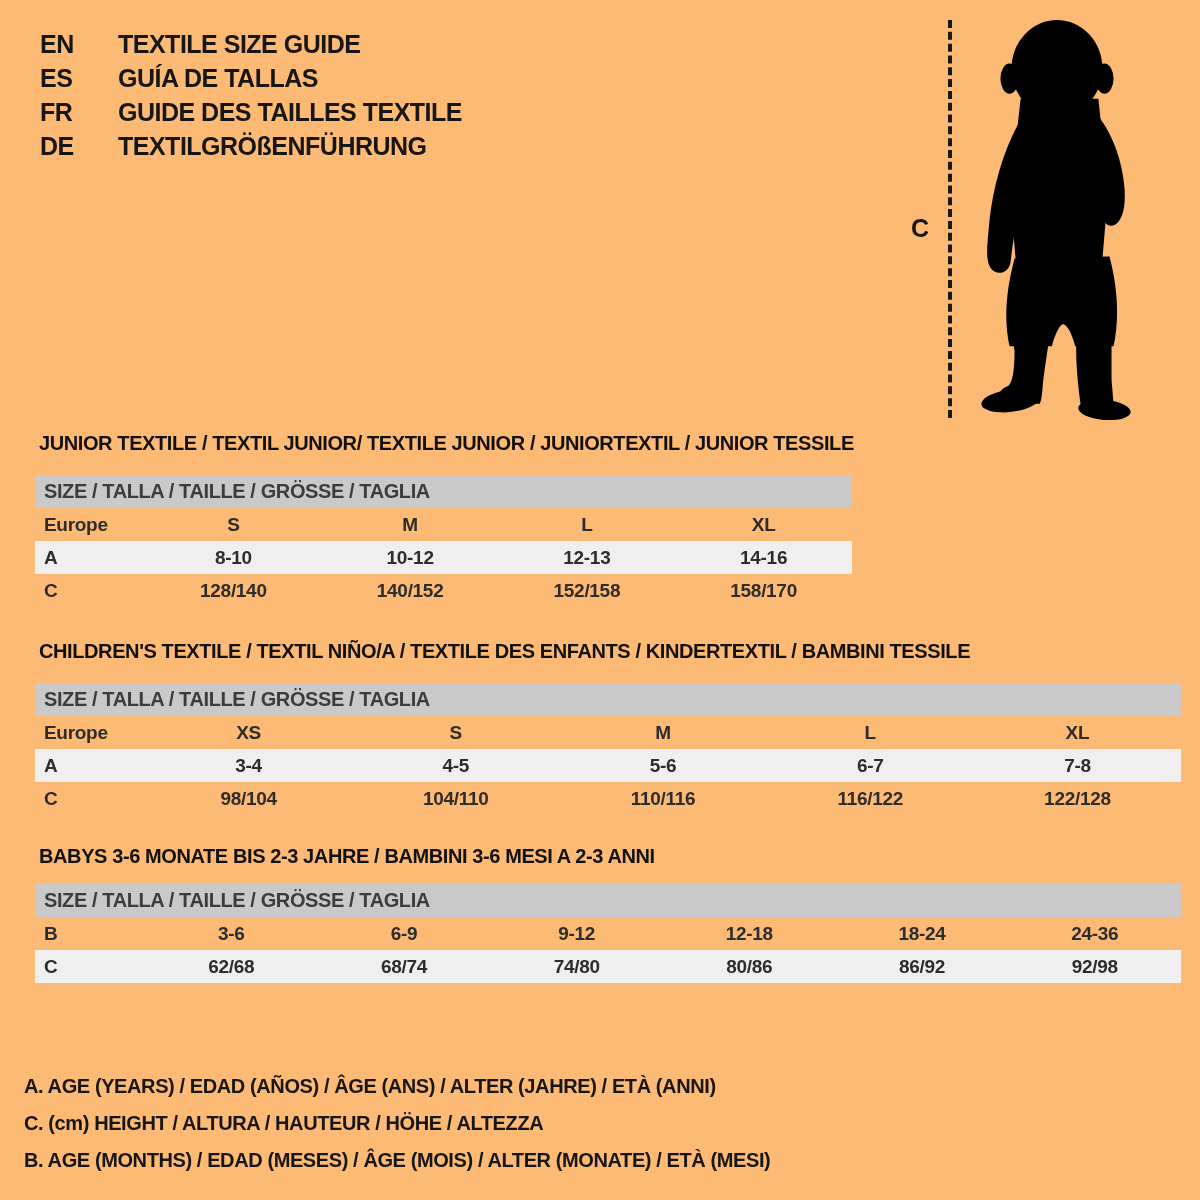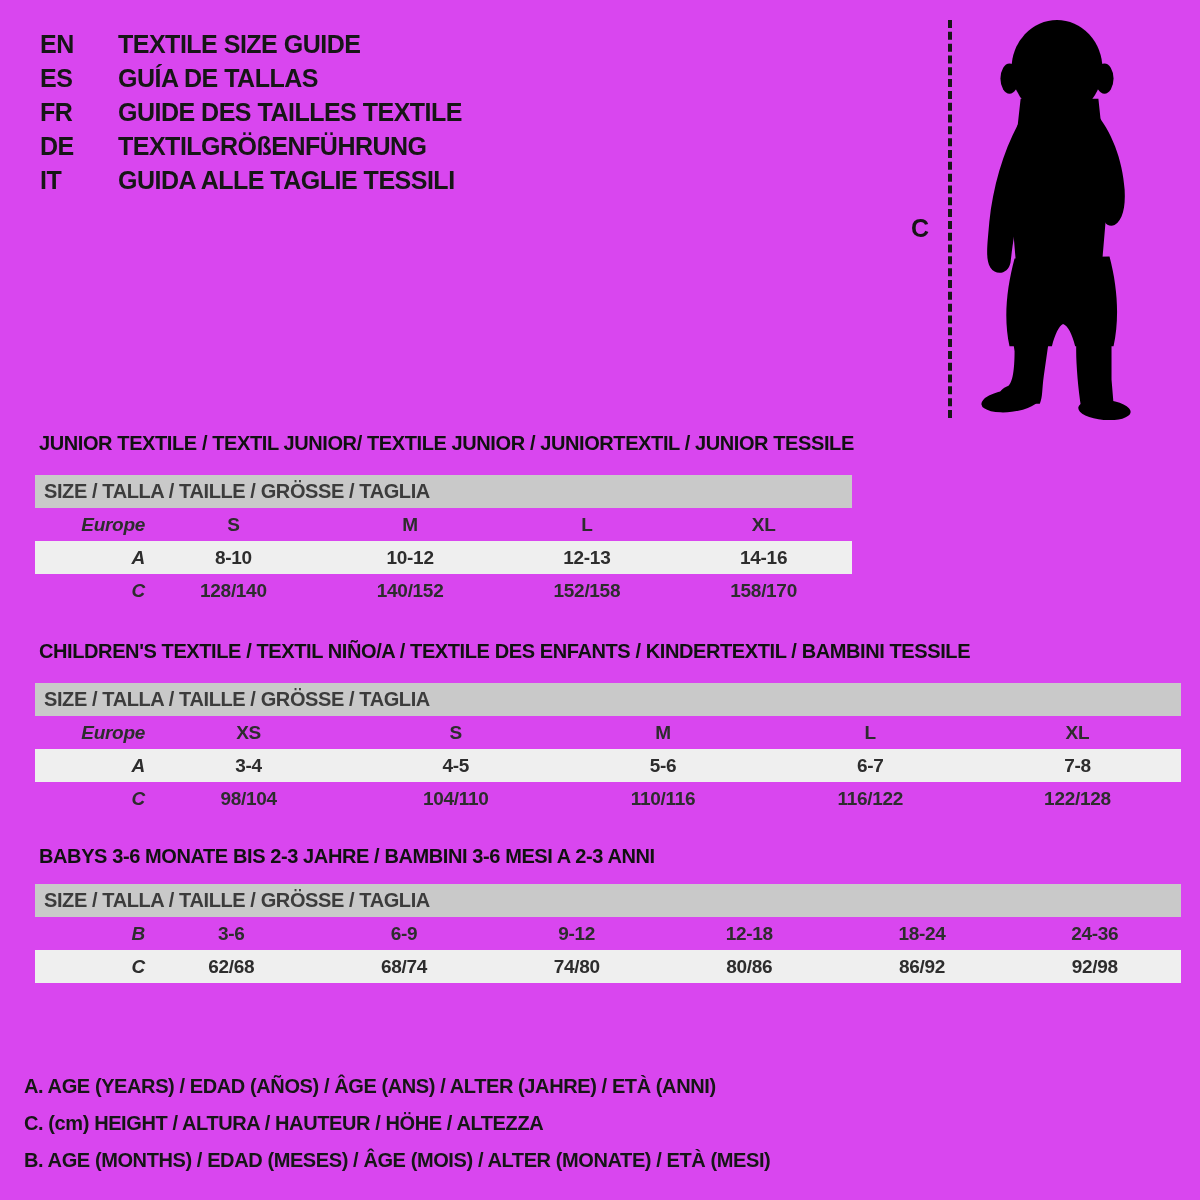--- a/index.html
+++ b/index.html
@@ -5,21 +5,21 @@
   * { margin: 0; padding: 0; box-sizing: border-box; }
   html, body { background: #ffffff; }
   body {
     font-family: "Liberation Sans", "DejaVu Sans", sans-serif;
     color: #1c1c1c;
   }
   .page {
     position: relative;
     width: 1200px;
     height: 1200px;
-    background: #d946ef;
+    background: #fdba74;
     overflow: hidden;
   }
 
   
   .lang-header {
     position: absolute;
     top: 30px;
     left: 40px;
   }
   .lang-row {
@@ -112,22 +112,21 @@
     font-size: 19px;
     font-weight: 700;
     letter-spacing: -0.3px;
     color: #2d2d2d;
   }
   .rows .t-row:nth-child(2n) { background: #efefef; }
   .t-label {
     width: 110px;
     padding-left: 9px;
     flex: 0 0 auto;
-    text-align: right;
-    font-style: italic;
+    text-align: left;
   }
   .t-cell {
     flex: 1 1 0;
     text-align: center;
   }
 
   
   .legend {
     position: absolute;
     left: 24px;
@@ -156,24 +155,20 @@
       <span class="lang-code">ES</span>
       <span class="lang-title">GUÍA DE TALLAS</span>
     </div>
     <div class="lang-row">
       <span class="lang-code">FR</span>
       <span class="lang-title">GUIDE DES TAILLES TEXTILE</span>
     </div>
     <div class="lang-row">
       <span class="lang-code">DE</span>
       <span class="lang-title">TEXTILGRÖßENFÜHRUNG</span>
-    </div>
-    <div class="lang-row">
-      <span class="lang-code">IT</span>
-      <span class="lang-title">GUIDA ALLE TAGLIE TESSILI</span>
     </div>
   </div>
 
   <div class="figure">
     <span class="measure-label">C</span>
     <div class="measure-line"></div>
     <svg class="silhouette-svg" width="192" height="404" viewBox="0 0 190 400" fill="#000000" xmlns="http://www.w3.org/2000/svg">
 
       <ellipse cx="93" cy="52" rx="45" ry="48"></ellipse>
       <ellipse cx="46" cy="62" rx="9" ry="15"></ellipse>

